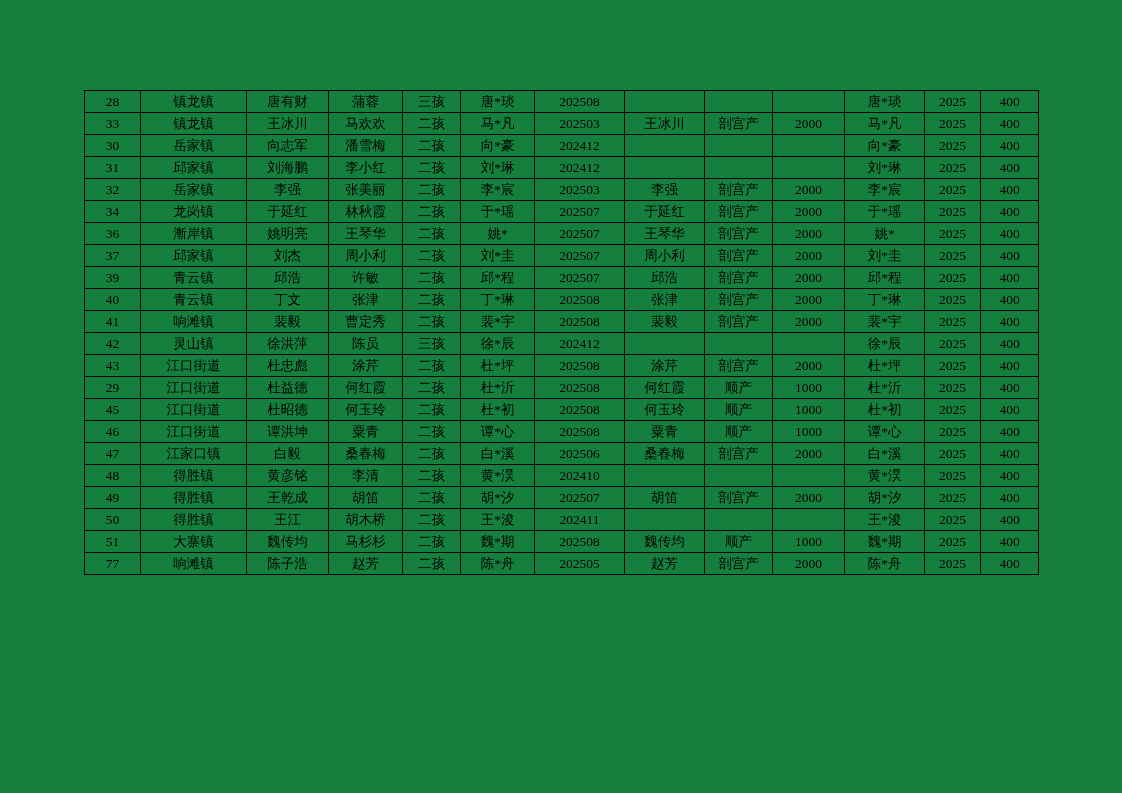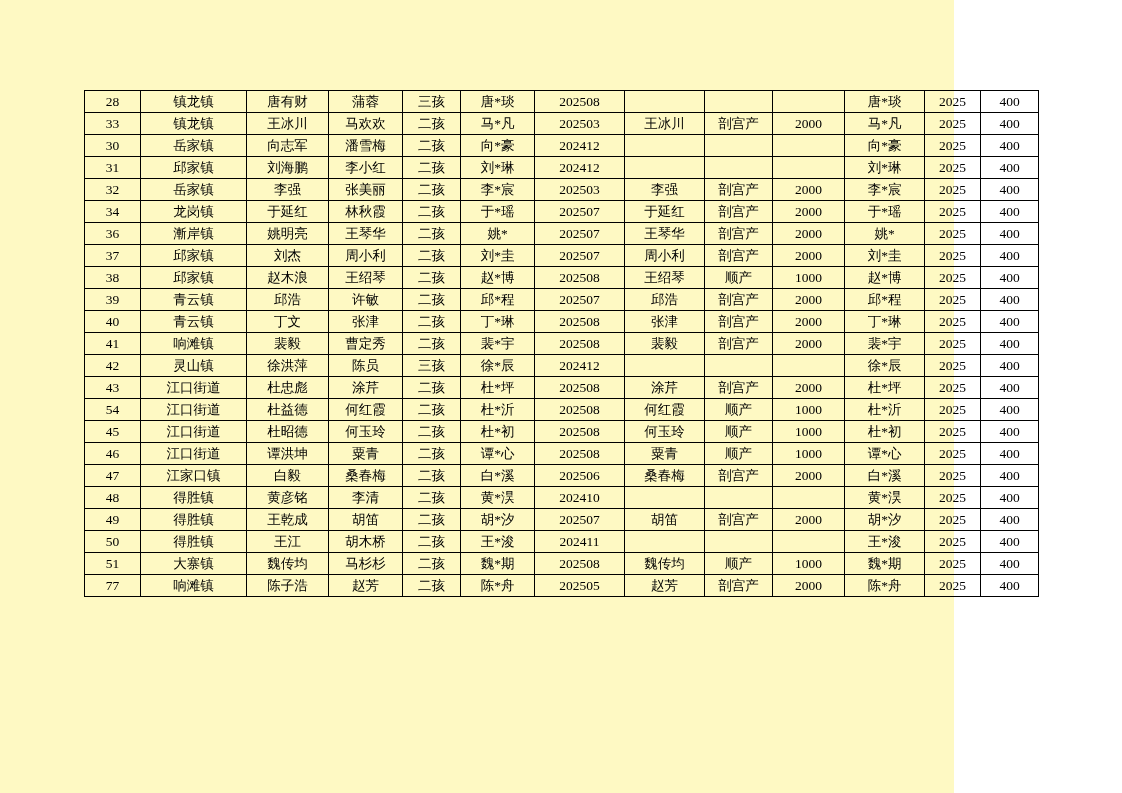--- a/index.html
+++ b/index.html
@@ -9,23 +9,23 @@
   }
   body {
     width: 1122px;
     height: 793px;
     font-family: "Liberation Serif", "DejaVu Serif", serif;
     color: #000000;
     overflow: hidden;
   }
   .page {
     position: relative;
-    width: 954px;
+    width: 1122px;
     height: 793px;
-    background: #fef9c3;
+    background: #15803d;
   }
   .table-wrap {
     position: absolute;
     left: 84px;
     top: 90px;
     width: 954px;
   }
   table.data-table {
     border-collapse: collapse;
     table-layout: fixed;
@@ -194,35 +194,20 @@
             <td>刘*圭</td>
             <td>202507</td>
             <td>周小利</td>
             <td>剖宫产</td>
             <td>2000</td>
             <td>刘*圭</td>
             <td>2025</td>
             <td>400</td>
           </tr>
           <tr>
-            <td>38</td>
-            <td>邱家镇</td>
-            <td>赵木浪</td>
-            <td>王绍琴</td>
-            <td>二孩</td>
-            <td>赵*博</td>
-            <td>202508</td>
-            <td>王绍琴</td>
-            <td>顺产</td>
-            <td>1000</td>
-            <td>赵*博</td>
-            <td>2025</td>
-            <td>400</td>
-          </tr>
-          <tr>
             <td>39</td>
             <td>青云镇</td>
             <td>邱浩</td>
             <td>许敏</td>
             <td>二孩</td>
             <td>邱*程</td>
             <td>202507</td>
             <td>邱浩</td>
             <td>剖宫产</td>
             <td>2000</td>
@@ -284,21 +269,21 @@
             <td>杜*坪</td>
             <td>202508</td>
             <td>涂芹</td>
             <td>剖宫产</td>
             <td>2000</td>
             <td>杜*坪</td>
             <td>2025</td>
             <td>400</td>
           </tr>
           <tr>
-            <td>54</td>
+            <td>29</td>
             <td>江口街道</td>
             <td>杜益德</td>
             <td>何红霞</td>
             <td>二孩</td>
             <td>杜*沂</td>
             <td>202508</td>
             <td>何红霞</td>
             <td>顺产</td>
             <td>1000</td>
             <td>杜*沂</td>

